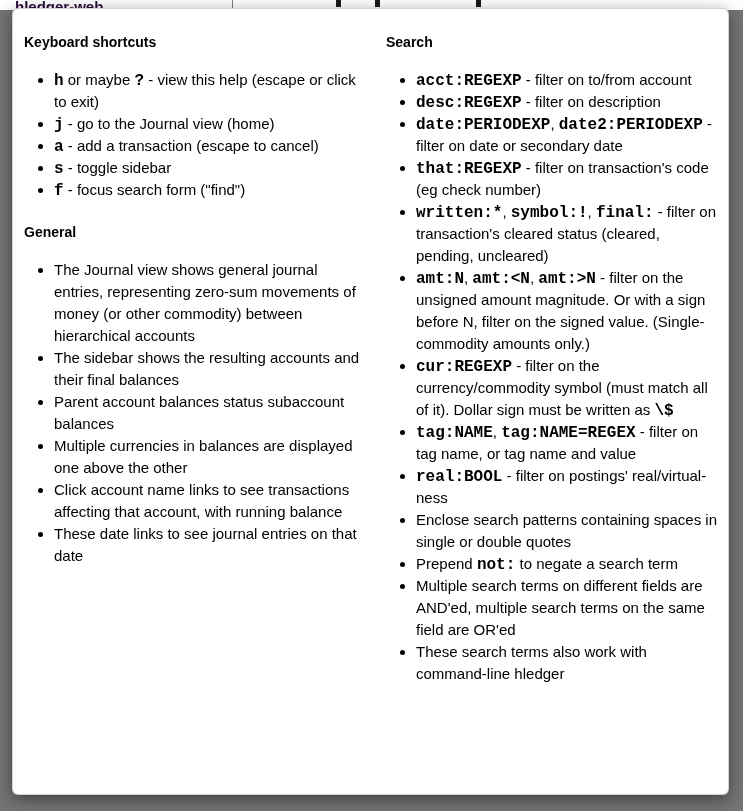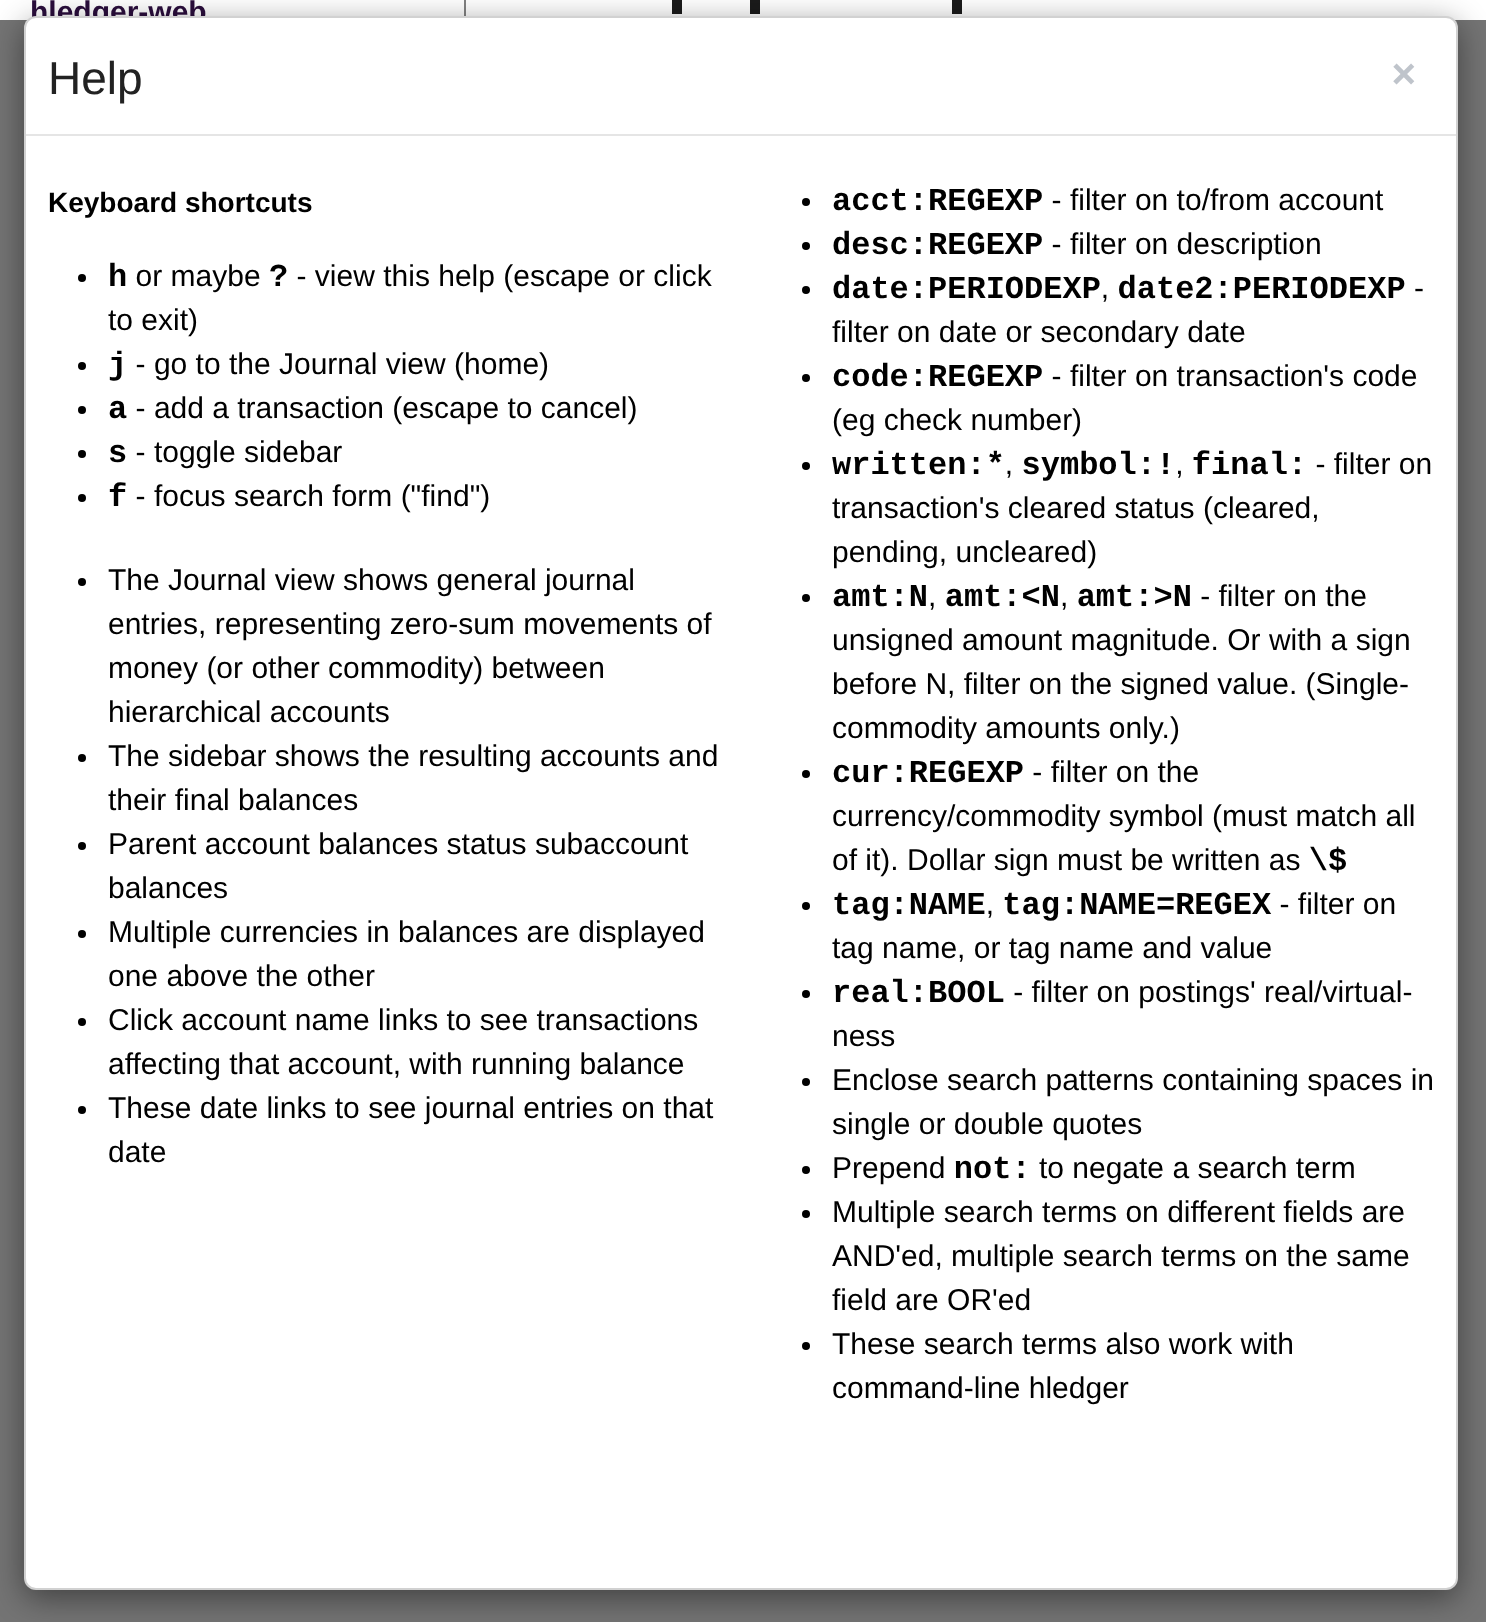--- a/index.html
+++ b/index.html
@@ -53,49 +53,47 @@
 
 <div class="page-strip">
   <span class="page-link">hledger-web</span>
   <span class="page-divider"></span>
   <span class="glyph g1"></span>
   <span class="glyph g2"></span>
   <span class="glyph g3"></span>
 </div>
 
 <div class="modal">
-  <div class="modal-header">
-    <div class="modal-title">Help</div>
-    <span class="close">×</span>
-  </div>
   <div class="modal-body">
     <div class="col col-left">
         <div class="section-heading">Keyboard shortcuts</div>
         <ul class="help-list">
           <li><code>h</code> or maybe <code>?</code> - view this help (escape or click to exit)</li>
           <li><code>j</code> - go to the Journal view (home)</li>
           <li><code>a</code> - add a transaction (escape to cancel)</li>
           <li><code>s</code> - toggle sidebar</li>
           <li><code>f</code> - focus search form ("find")</li>
         </ul>
+        <div class="section-heading">General</div>
         <ul class="help-list">
           <li>The Journal view shows general journal entries, representing zero-sum movements of money (or other commodity) between hierarchical accounts</li>
           <li>The sidebar shows the resulting accounts and their final balances</li>
           <li>Parent account balances status subaccount balances</li>
           <li>Multiple currencies in balances are displayed one above the other</li>
           <li>Click account name links to see transactions affecting that account, with running balance</li>
           <li>These date links to see journal entries on that date</li>
         </ul>
       </div>
     <div class="col col-right">
+        <div class="section-heading">Search</div>
         <ul class="help-list">
           <li><code>acct:REGEXP</code> - filter on to/from account</li>
           <li><code>desc:REGEXP</code> - filter on description</li>
           <li><code>date:PERIODEXP</code>, <code>date2:PERIODEXP</code> - filter on date or secondary date</li>
-          <li><code>code:REGEXP</code> - filter on transaction's code (eg check number)</li>
+          <li><code>that:REGEXP</code> - filter on transaction's code (eg check number)</li>
           <li><code>written:*</code>, <code>symbol:!</code>, <code>final:</code> - filter on transaction's cleared status (cleared, pending, uncleared)</li>
           <li><code>amt:N</code>, <code>amt:&lt;N</code>, <code>amt:&gt;N</code> - filter on the unsigned amount magnitude. Or with a sign before N, filter on the signed value. (Single-commodity amounts only.)</li>
           <li><code>cur:REGEXP</code> - filter on the currency/commodity symbol (must match all of it). Dollar sign must be written as <code>\$</code></li>
           <li><code>tag:NAME</code>, <code>tag:NAME=REGEX</code> - filter on tag name, or tag name and value</li>
           <li><code>real:BOOL</code> - filter on postings' real/virtual-ness</li>
           <li>Enclose search patterns containing spaces in single or double quotes</li>
           <li>Prepend <code>not:</code> to negate a search term</li>
           <li>Multiple search terms on different fields are AND'ed, multiple search terms on the same field are OR'ed</li>
           <li>These search terms also work with command-line hledger</li>
         </ul>

